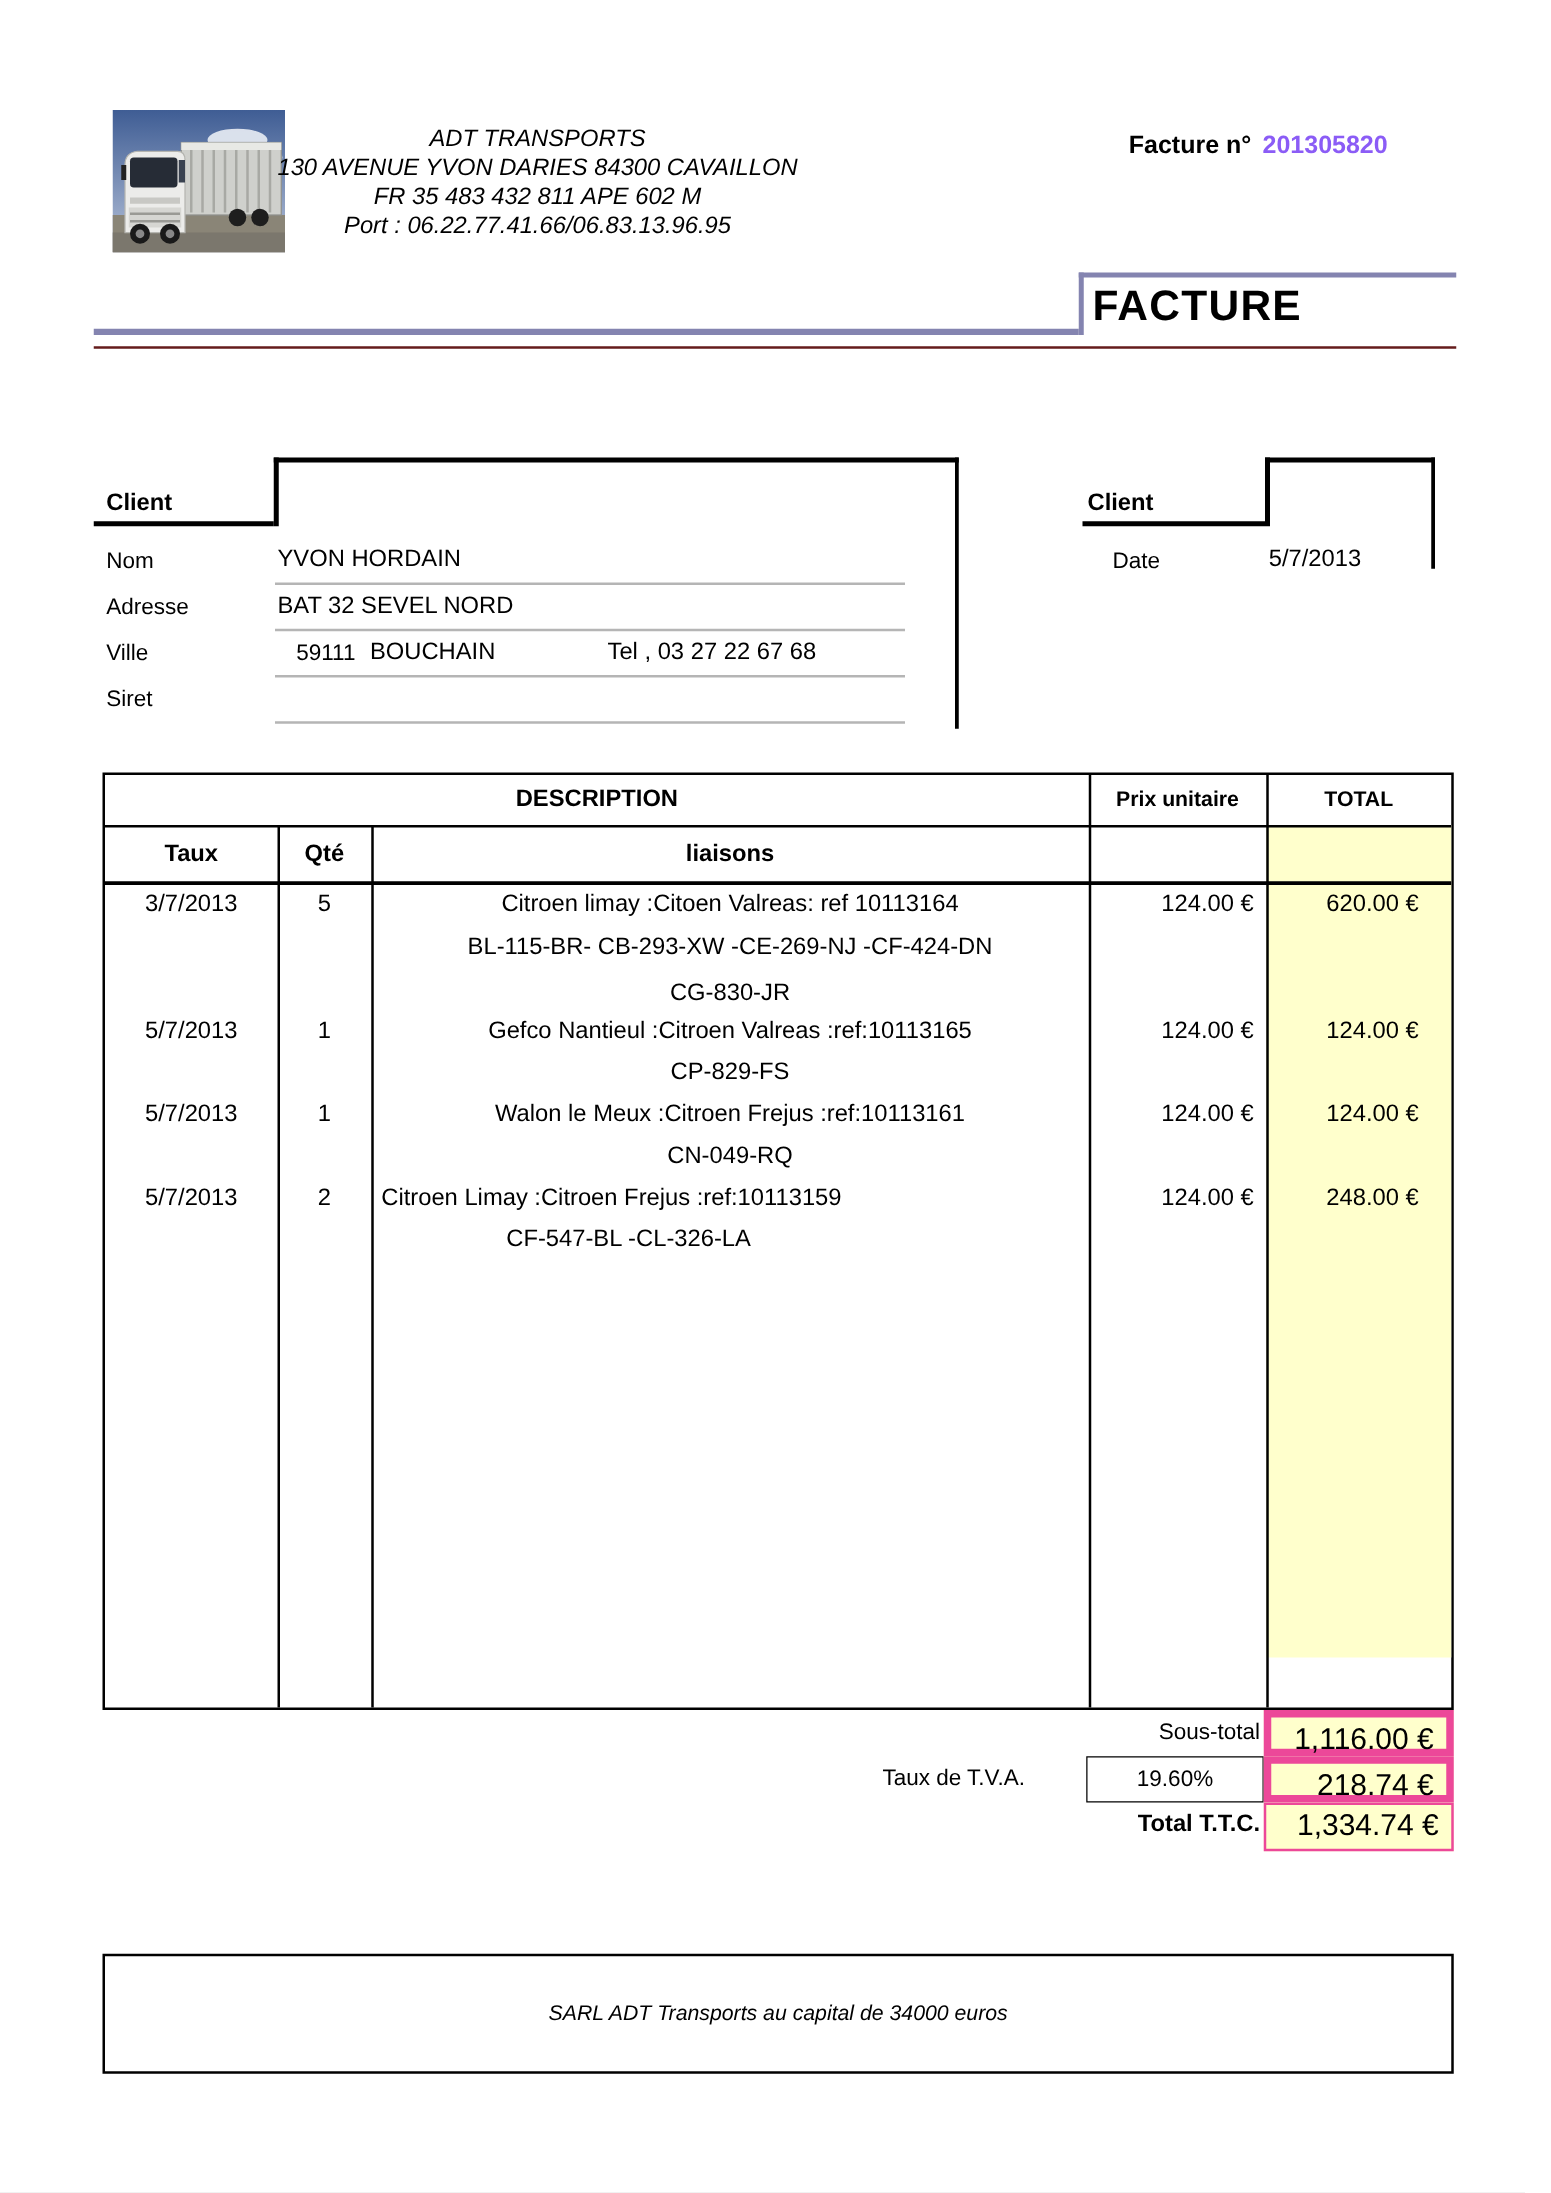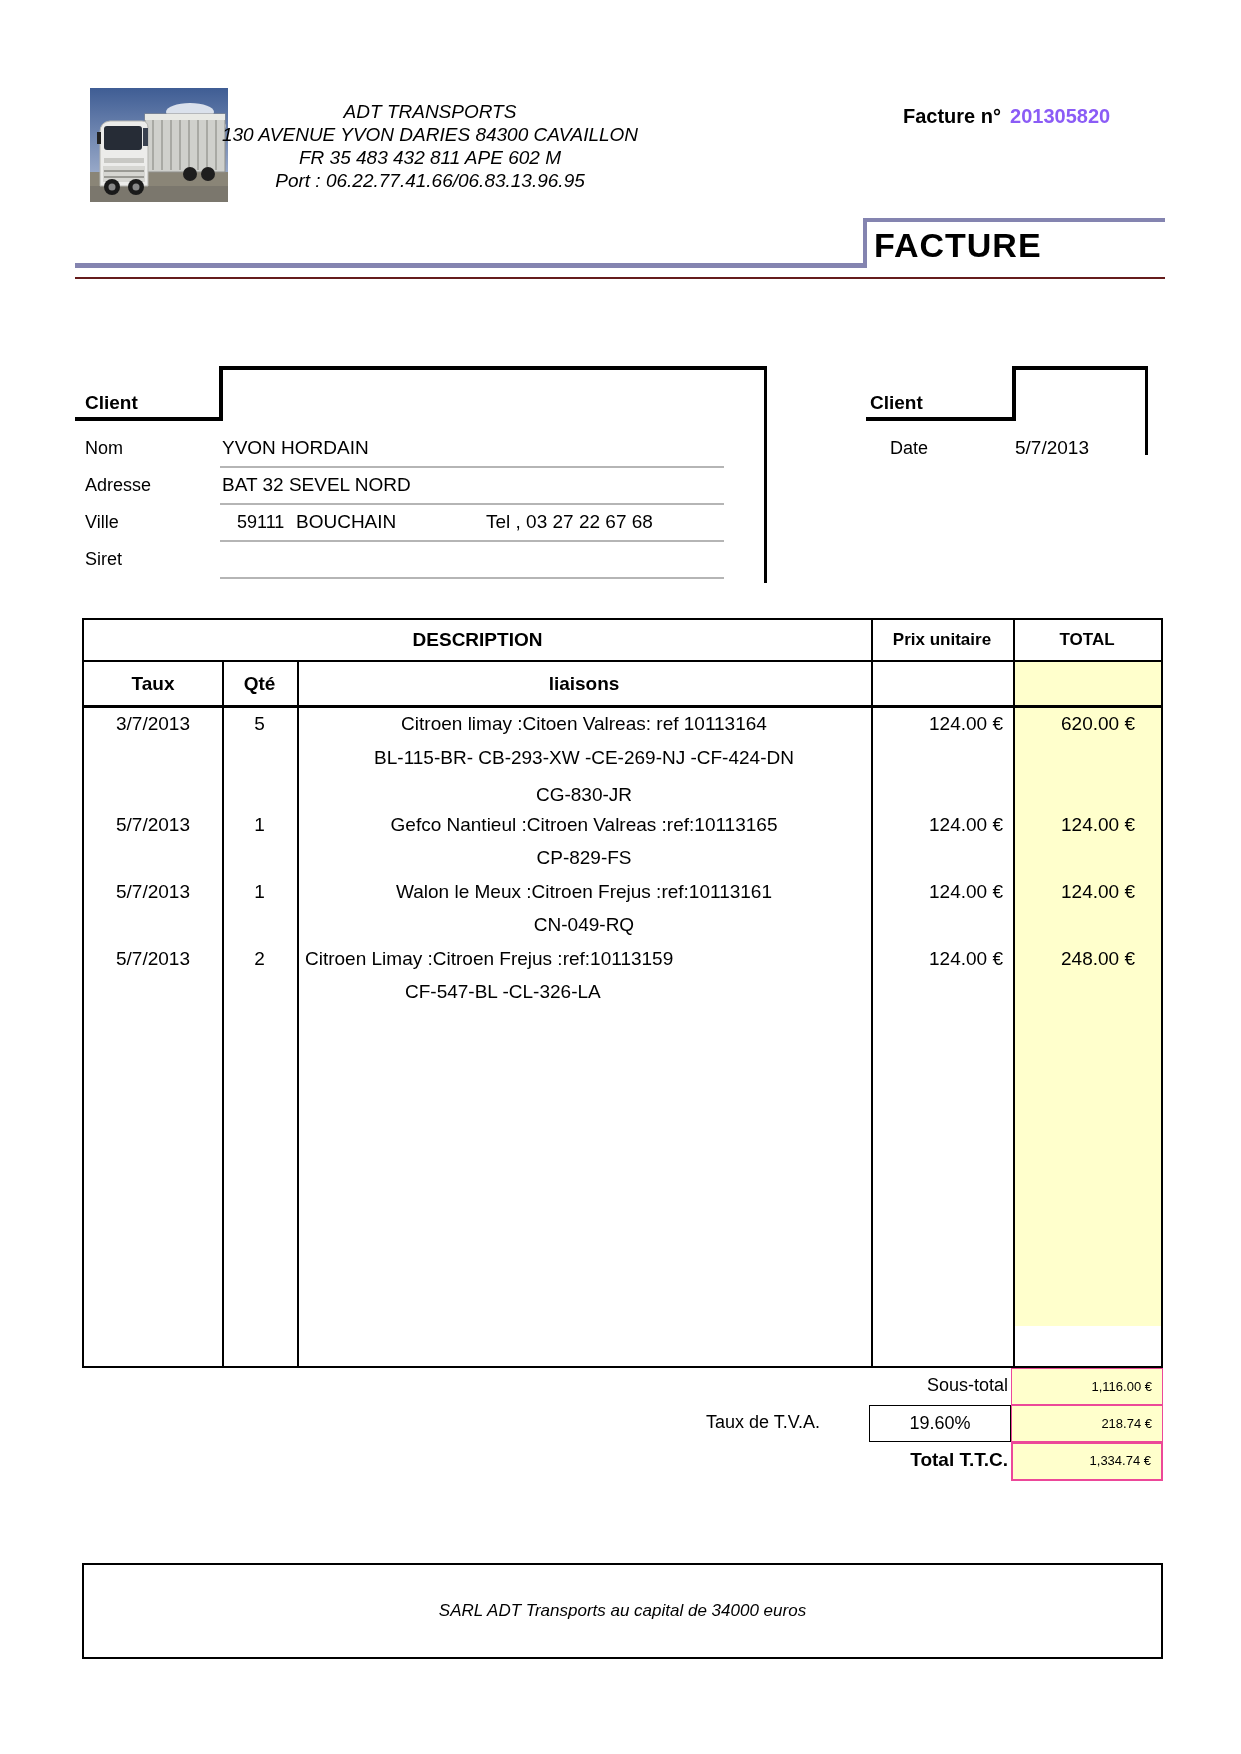--- a/index.html
+++ b/index.html
@@ -37,22 +37,22 @@
   .c-date{left:0;width:138px;text-align:center;}
   .c-qty{left:138px;width:75px;text-align:center;}
   .c-liais{left:213px;width:574px;text-align:center;}
   .c-liais.left1{text-align:left;padding-left:8px;}
   .c-liais.left2{text-align:left;padding-left:108px;}
   .c-price{left:787px;width:142px;text-align:right;padding-right:10px;}
   .c-total{left:929px;width:148px;text-align:right;padding-right:26px;}
 
   
   .tot-label{position:absolute;text-align:right;font-size:18px;white-space:nowrap;}
-  .tot-cell{position:absolute;background:#ffffcc;border:1px solid #ec4899;box-sizing:border-box;
-            text-align:right;padding-right:10px;font-size:13px;}
+  .tot-cell{position:absolute;background:#ffffcc;border:6px solid #ec4899;box-sizing:border-box;
+            text-align:right;padding-right:10px;font-size:24px;}
   .vat-cell{position:absolute;background:#fff;border:1px solid #000;box-sizing:border-box;
             text-align:center;font-size:18px;}
 
   
   .footer-box{position:absolute;left:82px;top:1563px;width:1081px;height:96px;
               border:2px solid #000;box-sizing:border-box;display:flex;
               align-items:center;justify-content:center;font-style:italic;font-size:17px;}
 </style>
 </head>
 <body>

